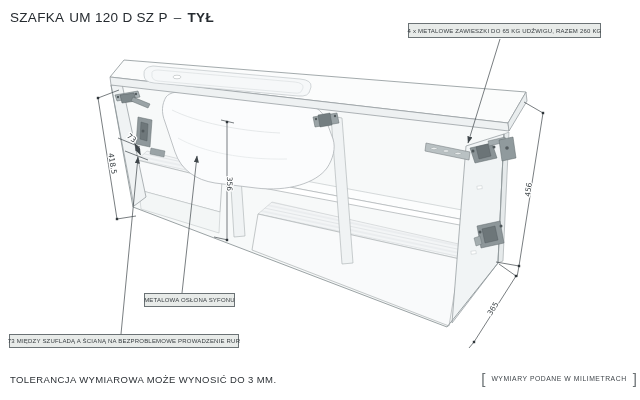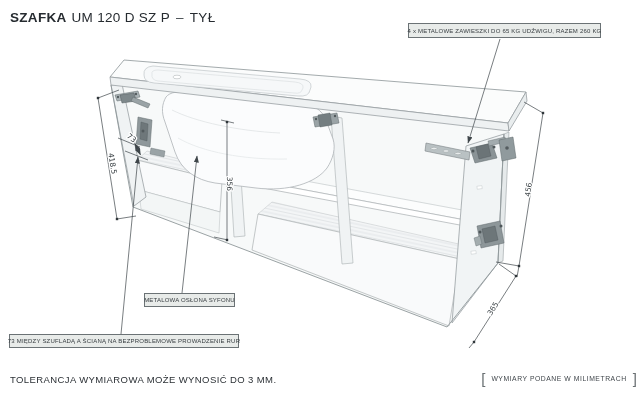--- a/index.html
+++ b/index.html
@@ -4,24 +4,24 @@
 <style>
   html,body{margin:0;padding:0;background:#ffffff;}
   body{width:640px;height:400px;position:relative;overflow:hidden;
        font-family:"Liberation Sans","DejaVu Sans",sans-serif;}
   .stage{position:absolute;inset:0;}
   svg{position:absolute;left:0;top:0;}
 
   
   .title{position:absolute;left:10px;top:10px;display:flex;align-items:baseline;gap:5px;
          font-size:13.5px;color:#262b30;letter-spacing:.3px;white-space:nowrap;}
-  .title .t-prefix{font-weight:700;text-align:center;}
+  .title .t-prefix{font-weight:400;text-align:center;}
   .title .t-model{font-weight:400;}
   .title .t-dash{font-weight:400;color:#3a4045;margin:0 1px;}
-  .title .t-suffix{font-weight:400;}
+  .title .t-suffix{font-weight:700;}
 
   
   .callout{position:absolute;box-sizing:border-box;background:#e8ebe9;
            border:1px solid #6b7275;color:#363c40;font-size:6px;letter-spacing:.2px;
            display:flex;align-items:center;justify-content:center;text-align:center;
            white-space:nowrap;padding:0 3px;}
   #callout-hangers{left:408px;top:23px;width:193px;height:15px;}
   #callout-siphon{left:144px;top:293px;width:91px;height:14px;}
   #callout-gap{left:9px;top:334px;width:230px;height:14px;}
 

